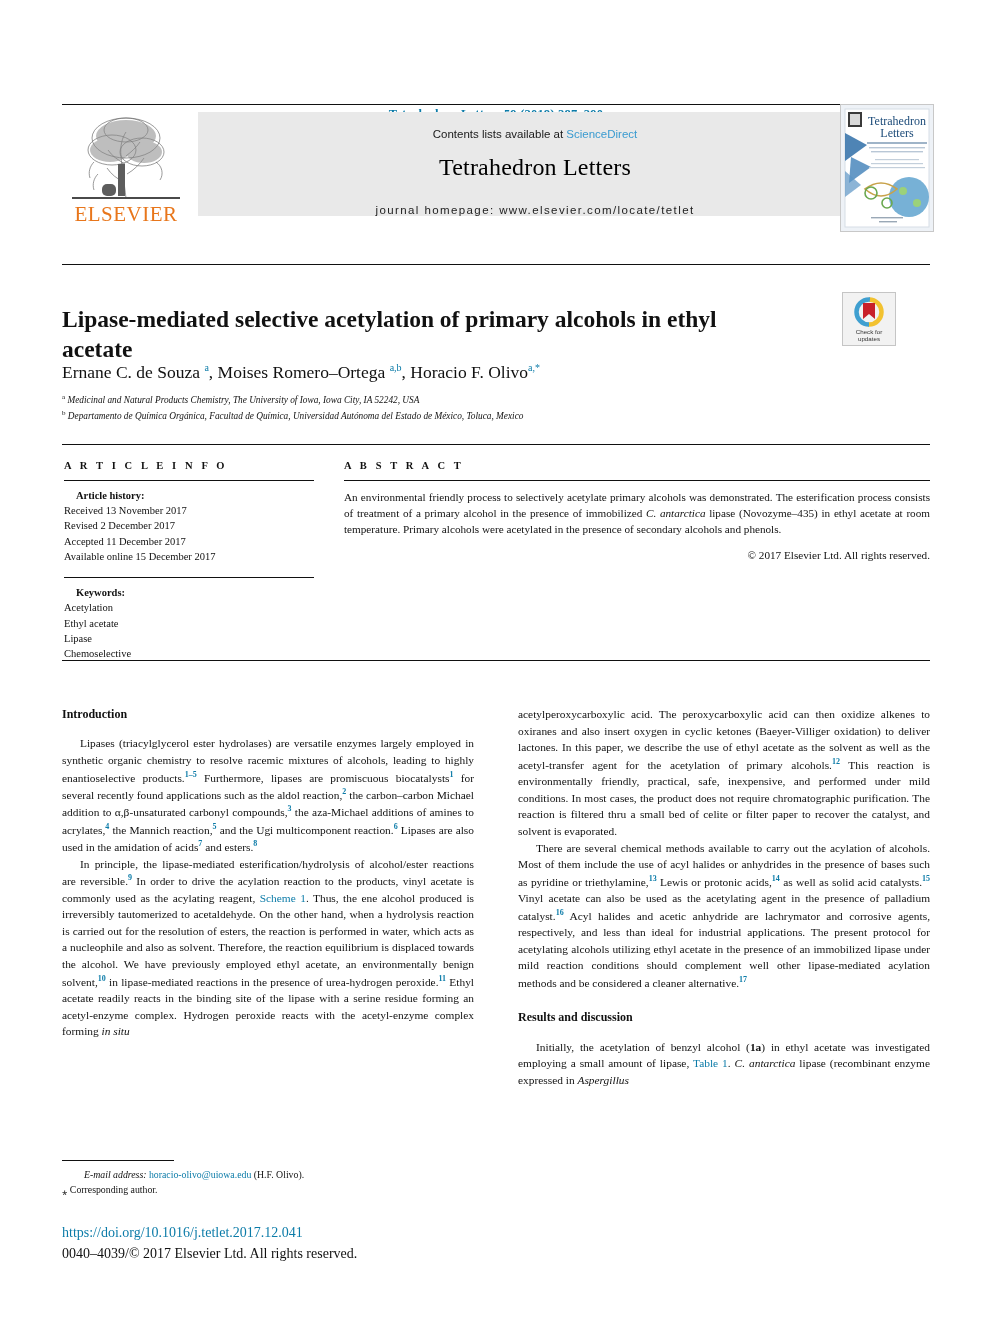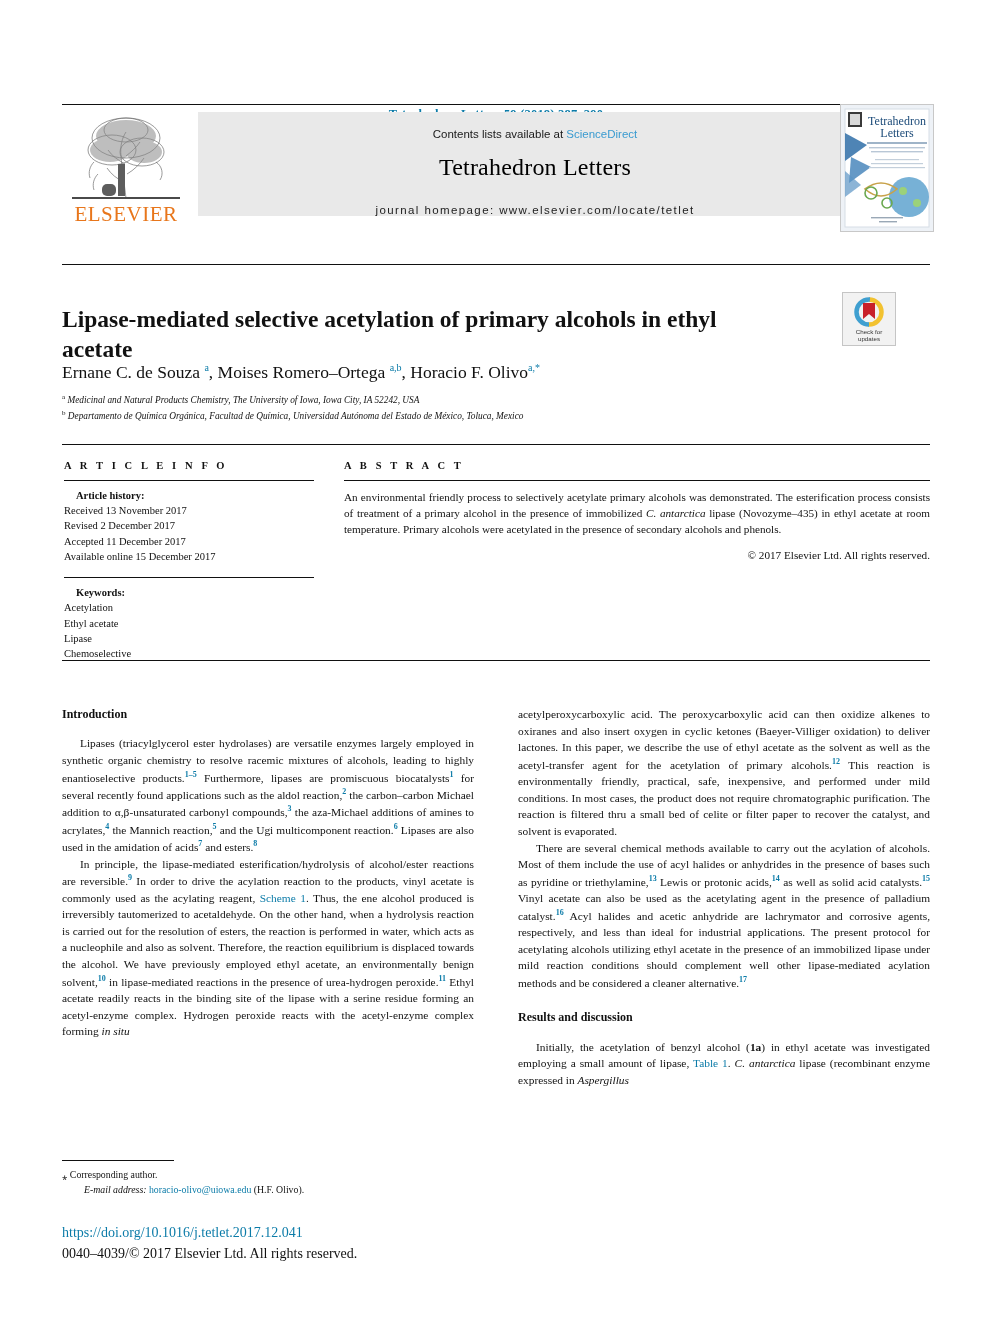--- a/index.html
+++ b/index.html
@@ -431,22 +431,22 @@
 
   <div class="body-col right">
     <p class="noindent">acetylperoxycarboxylic acid. The peroxycarboxylic acid can then oxidize alkenes to oxiranes and also insert oxygen in cyclic ketones (Baeyer-Villiger oxidation) to deliver lactones. In this paper, we describe the use of ethyl acetate as the solvent as well as the acetyl-transfer agent for the acetylation of primary alcohols.<sup>12</sup> This reaction is environmentally friendly, practical, safe, inexpensive, and performed under mild conditions. In most cases, the product does not require chromatographic purification. The reaction is filtered thru a small bed of celite or filter paper to recover the catalyst, and solvent is evaporated.</p>
     <p>There are several chemical methods available to carry out the acylation of alcohols. Most of them include the use of acyl halides or anhydrides in the presence of bases such as pyridine or triethylamine,<sup>13</sup> Lewis or protonic acids,<sup>14</sup> as well as solid acid catalysts.<sup>15</sup> Vinyl acetate can also be used as the acetylating agent in the presence of palladium catalyst.<sup>16</sup> Acyl halides and acetic anhydride are lachrymator and corrosive agents, respectively, and less than ideal for industrial applications. The present protocol for acetylating alcohols utilizing ethyl acetate in the presence of an immobilized lipase under mild reaction conditions should complement well other lipase-mediated acylation methods and be considered a cleaner alternative.<sup>17</sup></p>
     <h3 class="spaced">Results and discussion</h3>
     <p>Initially, the acetylation of benzyl alcohol (<b>1a</b>) in ethyl acetate was investigated employing a small amount of lipase, <span class="lnk">Table 1</span>. <i>C. antarctica</i> lipase (recombinant enzyme expressed in <i>Aspergillus</i></p>
   </div>
 
   <div class="footnote">
     <div class="fn-rule"></div>
+    <div class="fn-line indent2"><i>E-mail address:</i> <span class="lnk">horacio-olivo@uiowa.edu</span><span> (H.F. Olivo).</span></div>
     <div class="fn-line">⁎  Corresponding author.</div>
-    <div class="fn-line indent2"><i>E-mail address:</i> <span class="lnk">horacio-olivo@uiowa.edu</span><span> (H.F. Olivo).</span></div>
   </div>
 
   <div class="doi-block">
     <div class="doi">https://doi.org/10.1016/j.tetlet.2017.12.041</div>
     <div>0040–4039/© 2017 Elsevier Ltd. All rights reserved.</div>
   </div>
 
 </div>
 
 </body></html>

